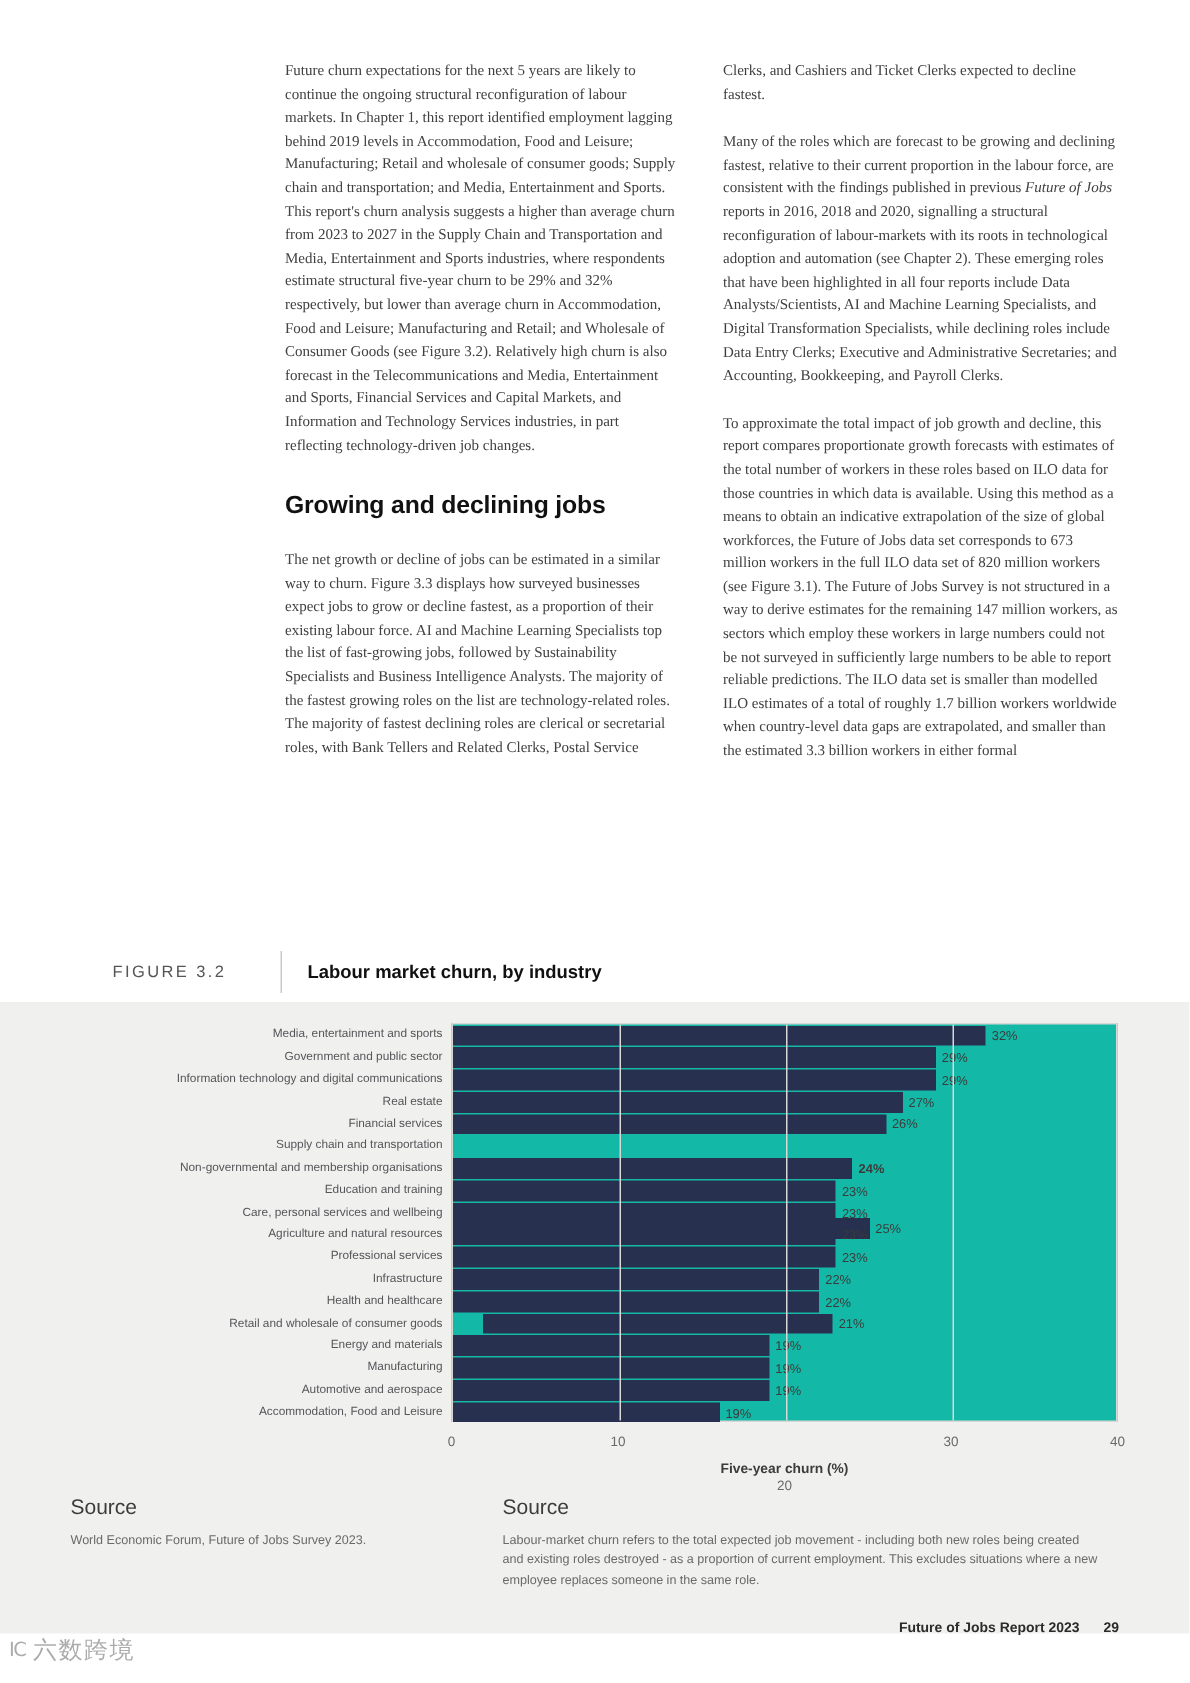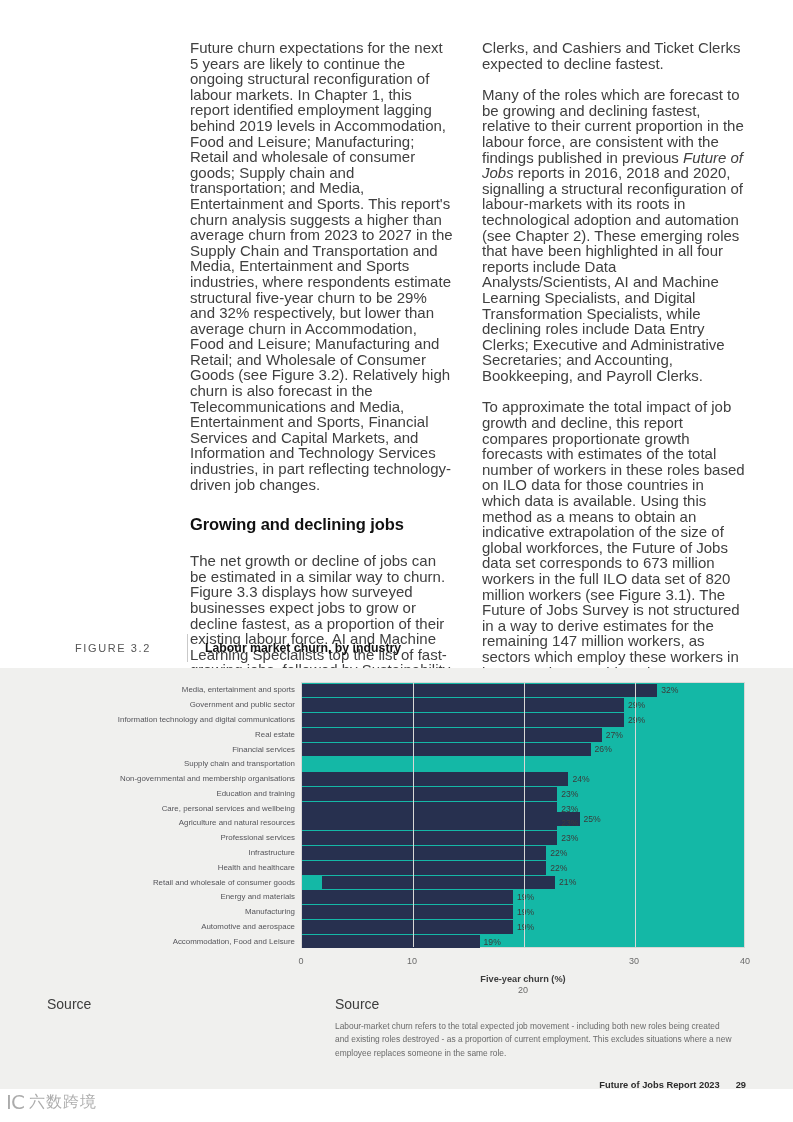--- a/index.html
+++ b/index.html
@@ -23,24 +23,25 @@
     top: 40px;
     width: 556px;
     display: flex;
     gap: 29px;
   }
   .col {
     width: 263px;
   }
   .col p {
     margin: 0 0 16px 0;
-    font-size: 15px;
+    font-size: 10px;
     line-height: 15.6px;
     color: #404040;
     text-align: left;
+    font-family: Liberation Serif, serif;
   }
   .col h2 {
     margin: 22px 0 18px 0;
     font-size: 16.5px;
     line-height: 21px;
     font-weight: bold;
     color: #111111;
     letter-spacing: -0.1px;
   }
   .col em { font-style: italic; }
@@ -224,21 +225,21 @@
   .watermark {
     position: absolute;
     left: 6px;
     top: 1090px;
     display: flex;
     align-items: center;
     gap: 5px;
     opacity: 0.42;
   }
   .wm-mark {
-    font-size: 20px;
+    font-size: 13px;
     color: #3a3a3a;
     font-family: "DejaVu Sans", sans-serif;
     letter-spacing: -1px;
   }
   .wm-text {
     font-size: 16px;
     color: #3a3a3a;
     font-family: "DejaVu Sans", sans-serif;
     letter-spacing: 1px;
   }
@@ -309,21 +310,21 @@
           <div class="row" style="top: 59.65px; right: 0px;">
             <div class="bar" style="width: 288.6px; background: rgb(39, 48, 79);"></div>
             <div class="bar-value" style="left: 288.6px;">26%</div>
           </div>
           <div class="row" style="top: 87px; right: 0px; margin-top: 42px;">
             <div class="bar" style="width: 277.5px; background: rgb(39, 48, 79);"></div>
             <div class="bar-value" style="left: 277.5px;">25%</div>
           </div>
           <div class="row" style="top: 89.2056px; right: 0px;">
             <div class="bar" style="width: 266.4px; background: rgb(39, 48, 79);"></div>
-            <div class="bar-value" style="left: 266.4px;">24%</div>
+            <div class="bar-value" style="left: 266.4px; font-weight: bold;">24%</div>
           </div>
           <div class="row" style="top: 103.983px; right: 0px;">
             <div class="bar" style="width: 255.3px; background: rgb(39, 48, 79);"></div>
             <div class="bar-value" style="left: 255.3px;">23%</div>
           </div>
           <div class="row" style="top: 118.761px; right: 0px;">
             <div class="bar" style="width: 255.3px; background: rgb(39, 48, 79);"></div>
             <div class="bar-value" style="left: 255.3px;">23%</div>
           </div>
           <div class="row" style="top: 133.539px; right: 0px;">
@@ -373,20 +374,21 @@
         <div class="xtick" style="left: 222px; margin-top: 29px;">20</div>
         <div class="xtick" style="left: 333px;">30</div>
         <div class="xtick" style="left: 444px;">40</div>
       </div>
     <div class="xlabel">Five-year churn (%)</div>
   </div>
 
   <div class="sources">
     <div class="src src-left">
       <div class="src-title">Source</div>
+      <div class="src-body">World Economic Forum, Future of Jobs Survey 2023.</div>
     </div>
     <div class="src src-right">
       <div class="src-title">Source</div>
       <div class="src-body">Labour-market churn refers to the total expected job movement - including both new roles being created and existing roles destroyed - as a proportion of current employment. This excludes situations where a new employee replaces someone in the same role.</div>
     </div>
   </div>
 </div>
 
 <div class="footer">
   <span>Future of Jobs Report 2023</span>

